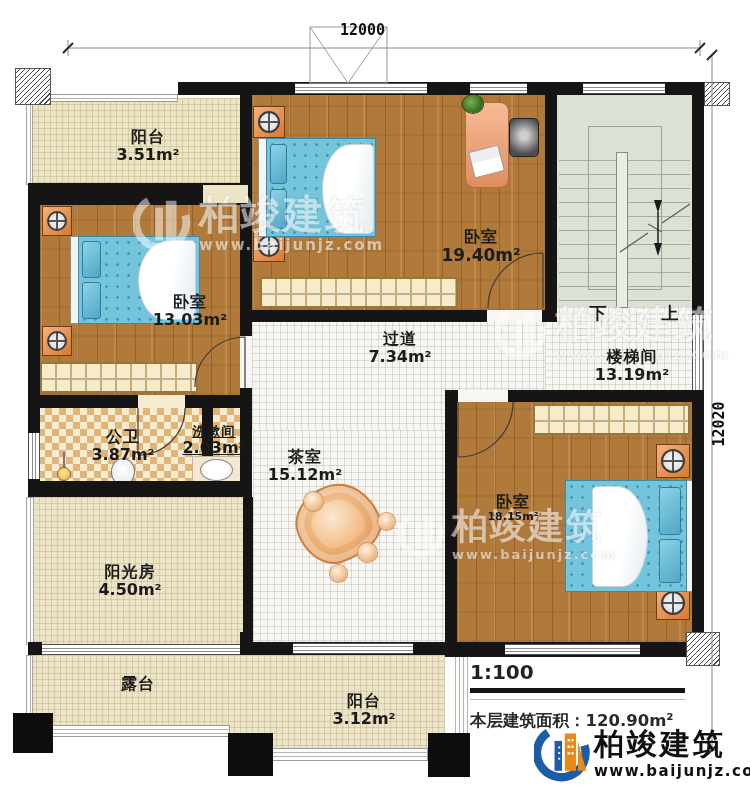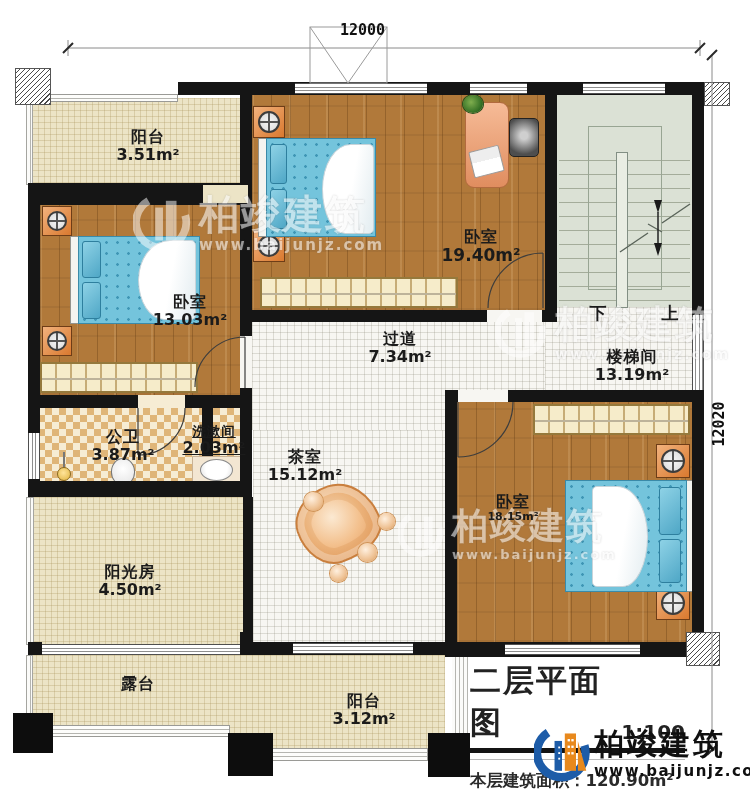--- a/index.html
+++ b/index.html
@@ -327,21 +327,20 @@
   </div>
 
   <div class="stair-dir" style="left:598px;top:302px;">下</div>
   <div class="stair-dir" style="left:670px;top:302px;">上</div>
 
   <div class="dim-text" style="left:340px;top:21px;">12000</div>
   <div class="dim-text" style="left:696px;top:415px;transform:rotate(-90deg);transform-origin:center;">12020</div>
 
   <div id="title-block" style="left:470px;top:660px;width:215px;">
     <div class="tb-title-row">
-      <span class="tb-title">二层平面图</span>
       <span class="tb-scale">1:100</span>
     </div>
     <div class="tb-rule"></div>
     <div class="tb-rule2"></div>
     <div class="tb-line"><span>本层建筑面积：</span><span>120.90m²</span></div>
 
   </div>
 
   <div id="brand" style="left:534px;top:726px;">
     <svg width="56" height="56" viewBox="0 0 60 60">

